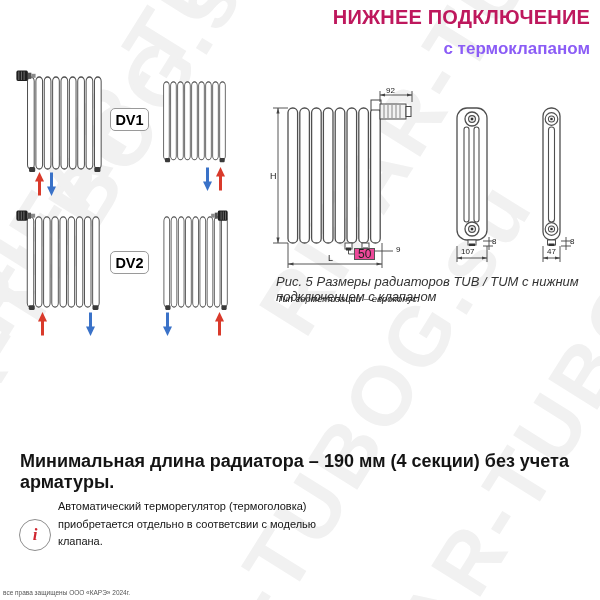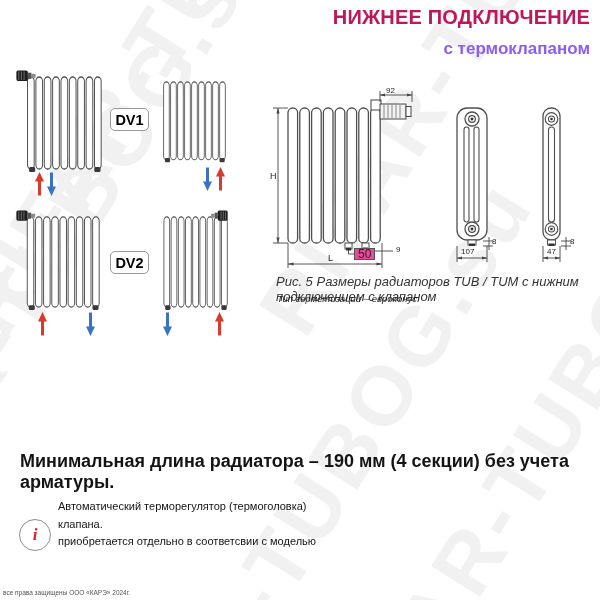--- a/index.html
+++ b/index.html
@@ -254,19 +254,19 @@
   <div class="fig-note">
     <div>Тип герметизации – евроконус.</div>
   </div>
 
 
   <div class="min-length">Минимальная длина радиатора – 190 мм (4 секции) без учета арматуры.</div>
 
   <div class="info-icon">i</div>
   <div class="info-text">
     <div>Автоматический терморегулятор (термоголовка)</div>
+    <div>приобретается отдельно в соответсвии с моделью</div>
     <div>клапана.</div>
-    <div>приобретается отдельно в соответсвии с моделью</div>
   </div>
 
   <div class="footer">все права защищены ООО «КАРЭ» 2024г.</div>
 
 </div>
 
 </body></html>

